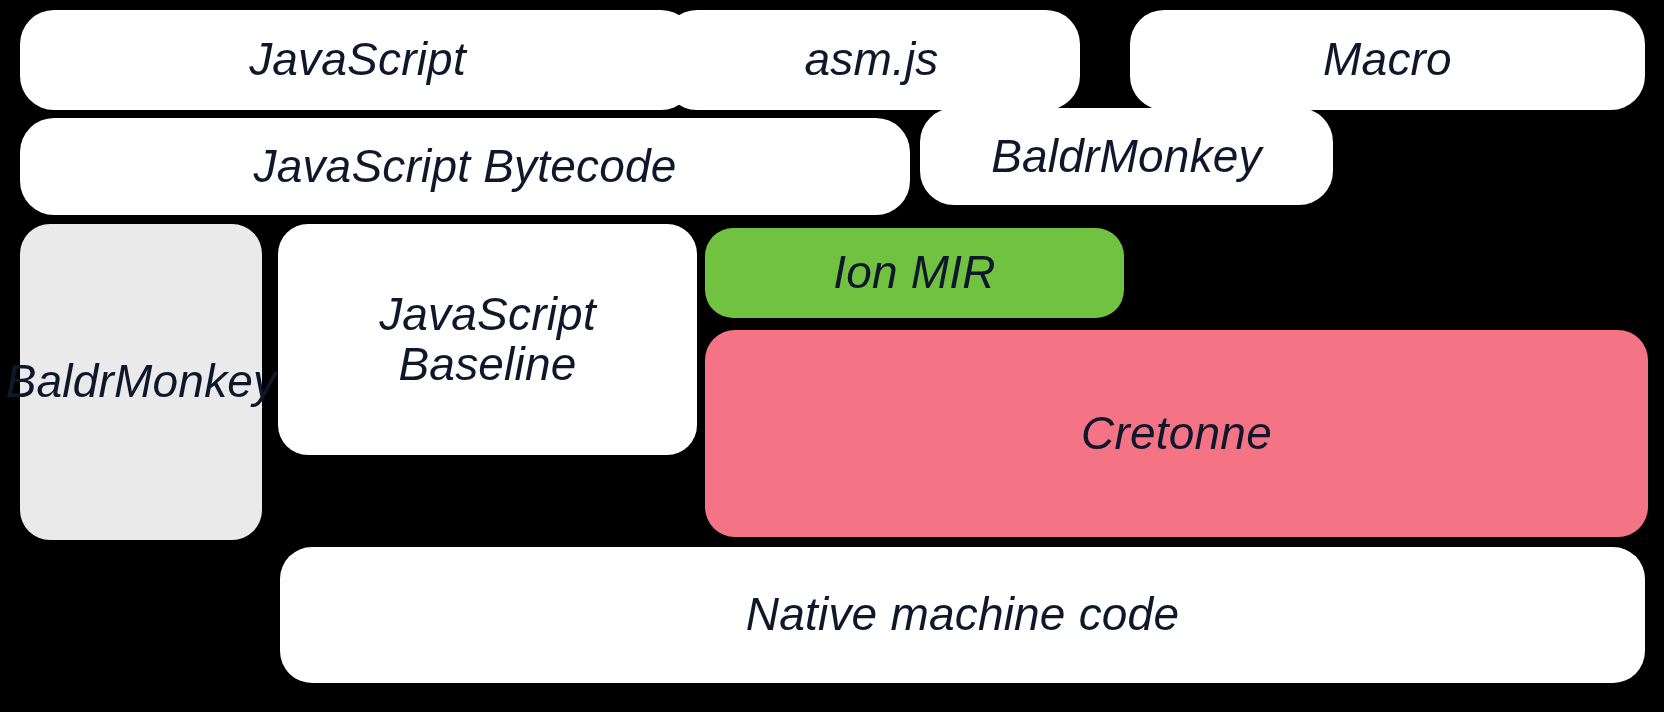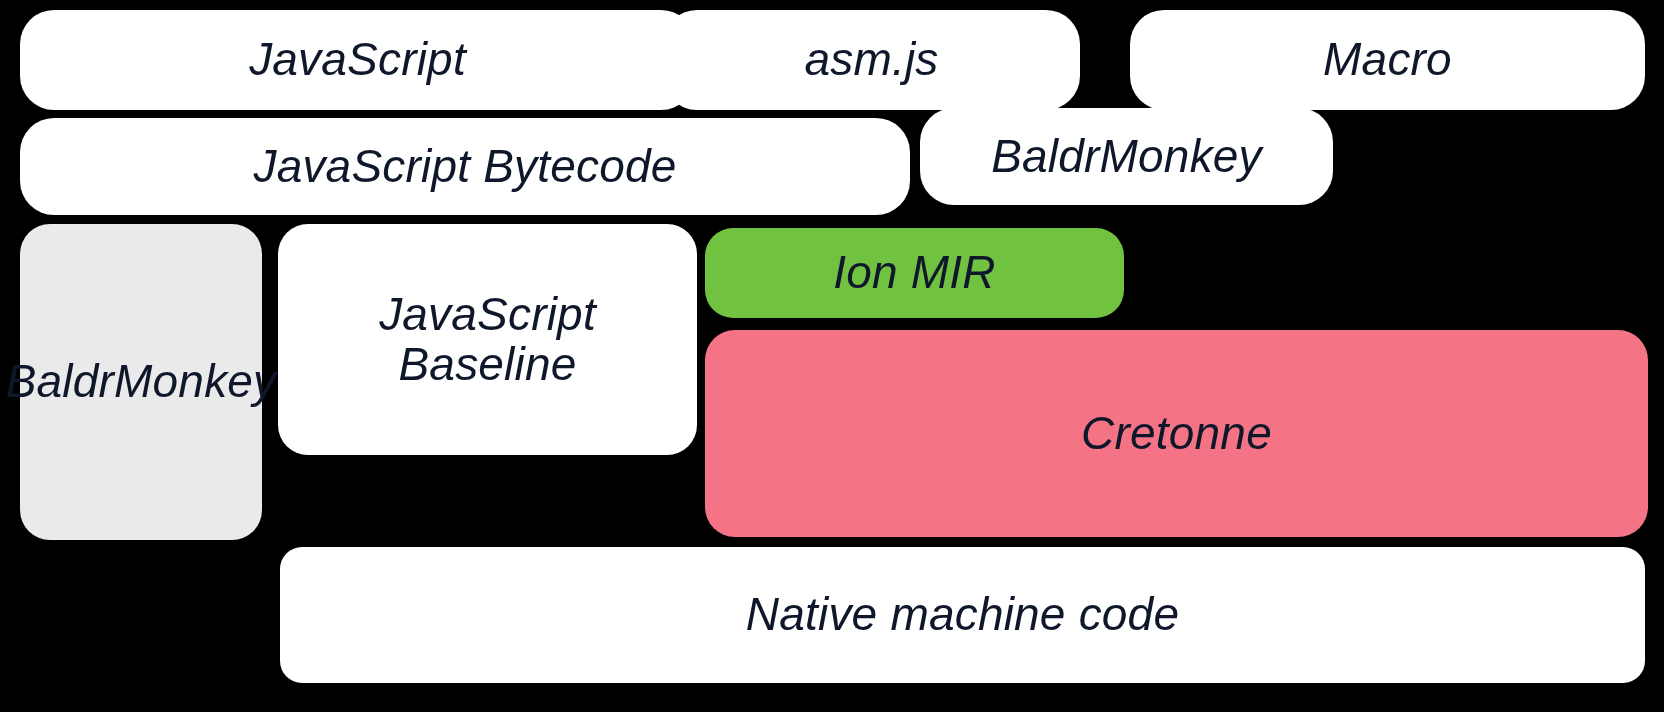--- a/index.html
+++ b/index.html
@@ -48,21 +48,21 @@
   #n-baldrmonkey     { left: 920px;  top: 108px; width: 413px; height: 97px;  border-radius: 34px; }
 
   
   #n-interpreter     { left: 20px;   top: 224px; width: 242px; height: 316px; border-radius: 30px; }
   #n-js-baseline     { left: 278px;  top: 224px; width: 419px; height: 231px; border-radius: 30px; }
   #n-macro-assembler { left: 278px;  top: 460px; width: 419px; height: 77px;  border-radius: 30px; }
   #n-ion-mir         { left: 705px;  top: 228px; width: 419px; height: 90px;  border-radius: 28px; }
   #n-cretonne        { left: 705px;  top: 330px; width: 943px; height: 207px; border-radius: 30px; }
 
   
-  #n-native-code     { left: 280px;  top: 547px; width: 1365px; height: 136px; border-radius: 22px; }
+  #n-native-code     { left: 280px;  top: 547px; width: 1365px; height: 136px; border-radius: 32px; }
 </style>
 </head>
 <body>
 
 <div id="diagram">
 
   <div class="node" id="n-javascript">JavaScript</div>
 
   <div class="node" id="n-asmjs">asm.js</div>
 

